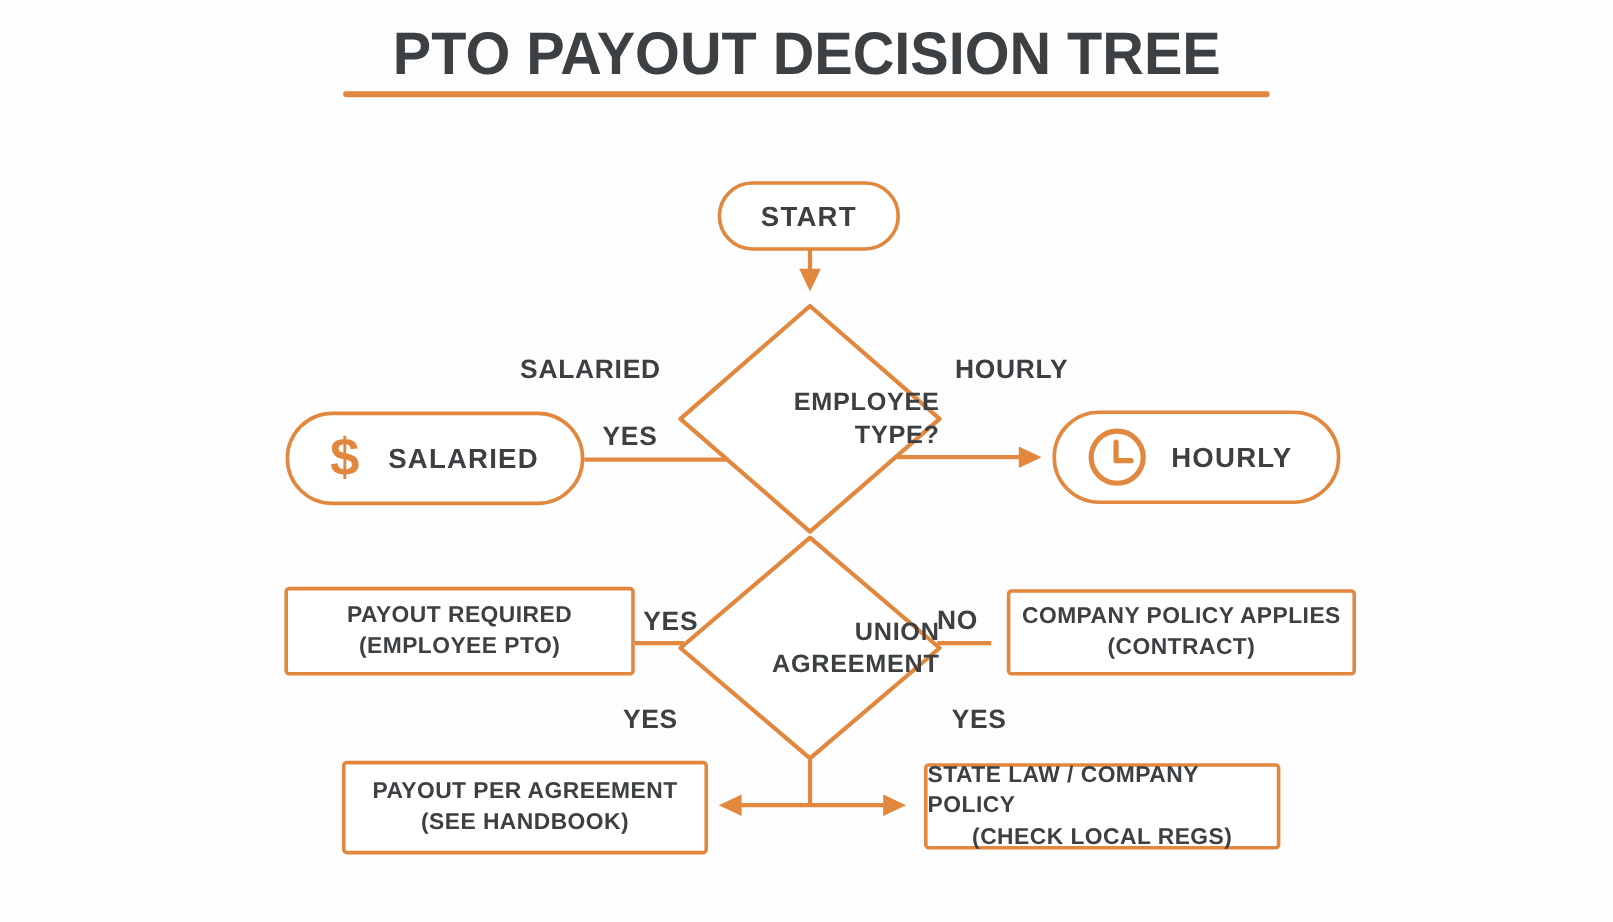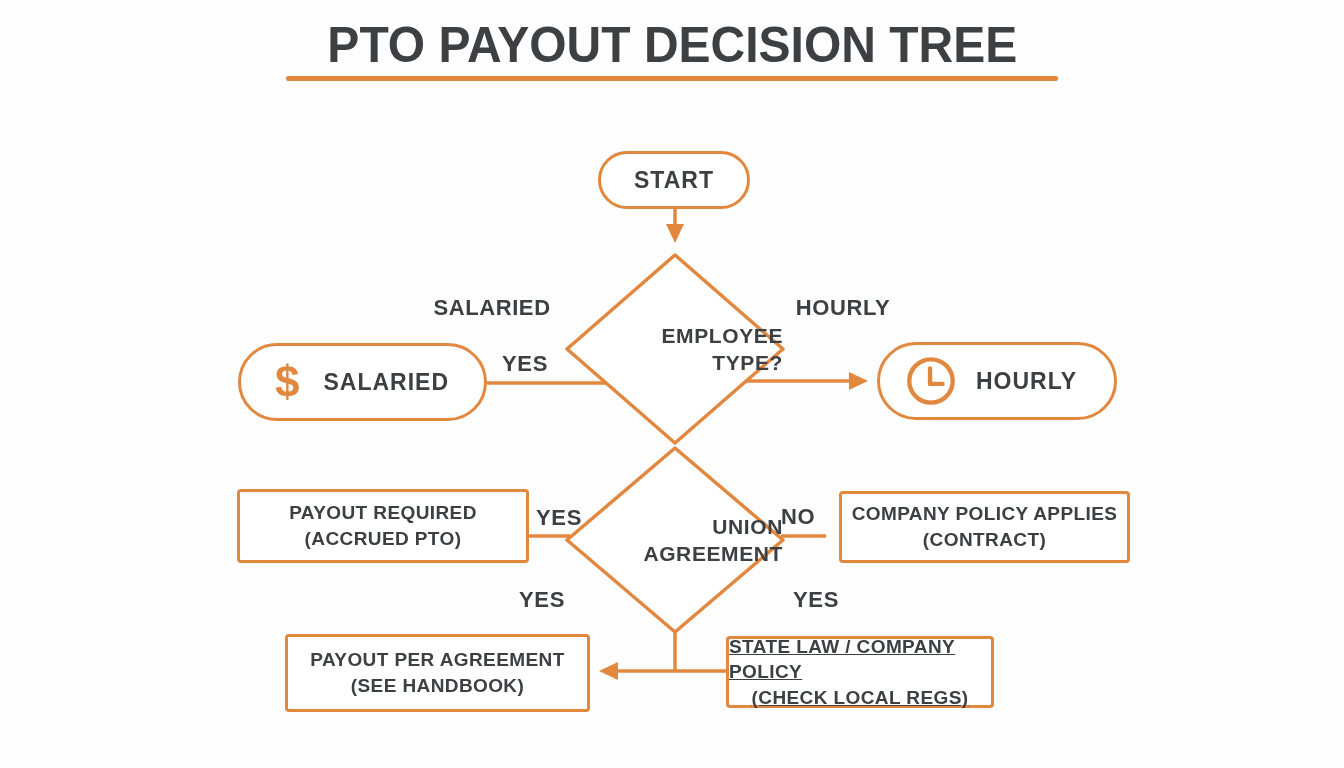--- a/index.html
+++ b/index.html
@@ -41,21 +41,21 @@
 
   .salaried{left:238px;top:343px;width:249px;height:78px;justify-content:flex-start;padding-left:34px;}
   .hourly{left:877px;top:342px;width:240px;height:78px;justify-content:flex-start;padding-left:24px;}
   .pill .node-label{font-size:23px;letter-spacing:1px;}
   .dollar{font-size:44px;font-weight:bold;color:#e2873e;line-height:1;margin-right:24px;}
   .clock{margin-right:18px;flex:0 0 auto;}
 
   .box-payout-required{left:237px;top:489px;width:292px;height:74px;}
   .box-company-policy{left:826px;top:491px;width:291px;height:72px;margin-left:13px;}
   .box-payout-agreement{left:285px;top:634px;width:305px;height:78px;}
-  .box-state-law{left:726px;top:636px;width:268px;height:72px;text-decoration:underline;}
+  .box-state-law{left:770px;top:636px;width:297px;height:72px;}
 
   
   .diamond-text{
     position:absolute;z-index:3;width:216px;text-align:right;
     font-size:21px;font-weight:bold;line-height:1.3;letter-spacing:.6px;color:#3c4043;
   }
   .dt-employee{left:567px;top:322px;}
   .dt-union{left:567px;top:513px;}
 
   
@@ -132,21 +132,21 @@
   <div class="node pill hourly">
     <svg class="clock" width="54" height="54" viewBox="-28 -28 56 56">
       <circle cx="0" cy="0" r="22.5" fill="none" stroke="#e2873e" stroke-width="4.5"></circle>
       <polyline points="-1,-13 -1,3 12,3" fill="none" stroke="#e2873e" stroke-width="4.5" stroke-linecap="round" stroke-linejoin="round"></polyline>
     </svg>
     <span class="node-label">HOURLY</span>
   </div>
 
   <div class="node rect box-payout-required">
     <span>PAYOUT REQUIRED</span>
-    <span>(ACCRUED PTO)</span>
+    <span>(EMPLOYEE PTO)</span>
   </div>
 
   <div class="node rect box-company-policy">
     <span>COMPANY POLICY APPLIES</span>
     <span>(CONTRACT)</span>
   </div>
 
   <div class="node rect box-payout-agreement">
     <span>PAYOUT PER AGREEMENT</span>
     <span>(SEE HANDBOOK)</span>

